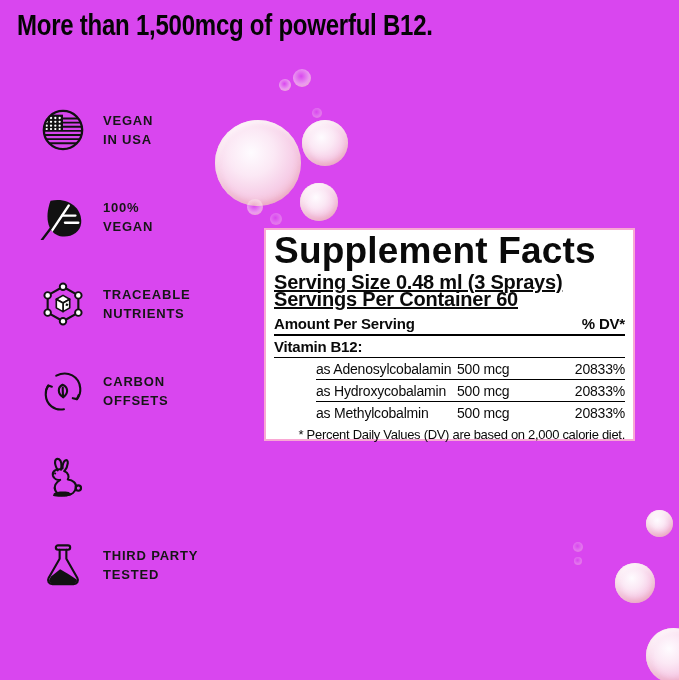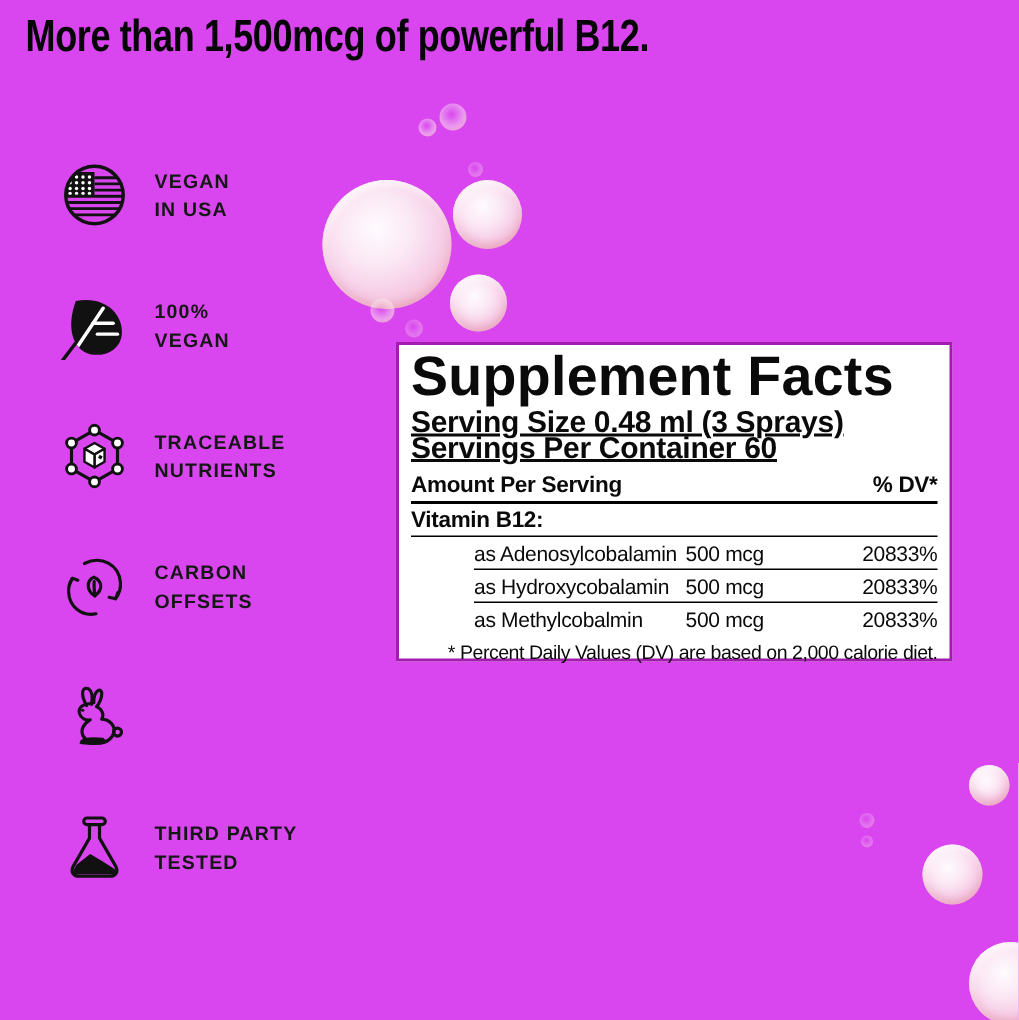--- a/index.html
+++ b/index.html
@@ -29,21 +29,21 @@
     box-shadow: inset 0 -3px 6px rgba(219,126,155,0.4), inset 2px 3px 5px rgba(255,255,255,0.9);
   }
   .bubble.ring { background: radial-gradient(circle at 45% 40%,
       rgba(255,255,255,0) 0%, rgba(252,235,240,0.5) 55%, rgba(240,185,201,0.85) 85%, rgba(250,225,232,0.4) 100%);
     box-shadow:none; }
   .bubble.faint { opacity:0.55; }
 
   
   .sf-panel {
     position:absolute; left:264px; top:228px; width:371px; height:213px;
-    box-sizing:border-box; border:2px solid #a21caf; background:#fff; z-index:4;
+    box-sizing:border-box; border:2px solid #f9a8d4; background:#fff; z-index:4;
     padding:0 8px; display:flex; flex-direction:column;
   }
   .sf-title { font-size:37px; font-weight:bold; letter-spacing:0.2px; line-height:38px; margin-top:2px; white-space:nowrap; }
   .sf-serving { margin-top:4px; font-size:20px; font-weight:bold; line-height:17px; letter-spacing:-0.2px;text-decoration:underline; }
   .sf-bar-thick { height:4px; background:#000; margin-top:5px; }
   .sf-aps { display:flex; justify-content:space-between; font-size:15px; font-weight:bold;
     padding:2px 0 2px; border-bottom:2.5px solid #000; letter-spacing:-0.2px; }
   .sf-group { font-size:15px; font-weight:bold; padding:2px 0 2px; border-bottom:1.5px solid #000; letter-spacing:-0.2px; }
   .sf-subrow { display:flex; margin-left:42px; font-size:14px; line-height:16px; padding:2.5px 0; letter-spacing:-0.2px; }
   .sf-subrow.sep { border-bottom:1.5px solid #000; }

